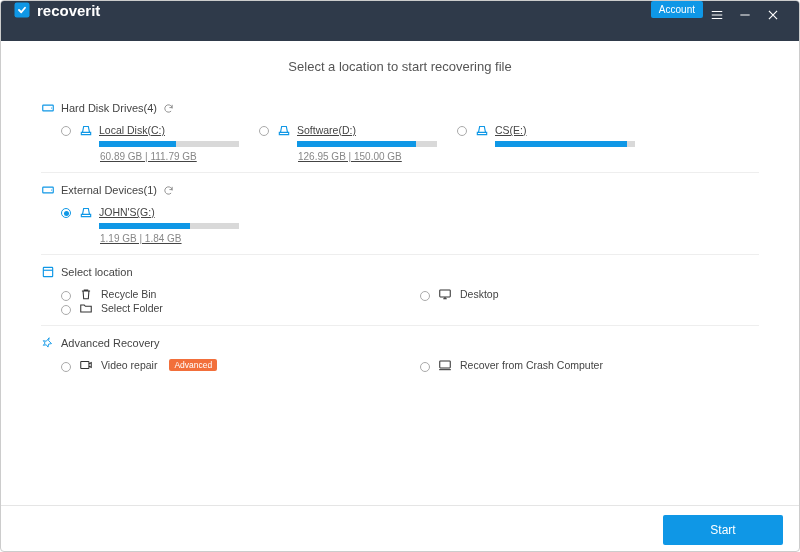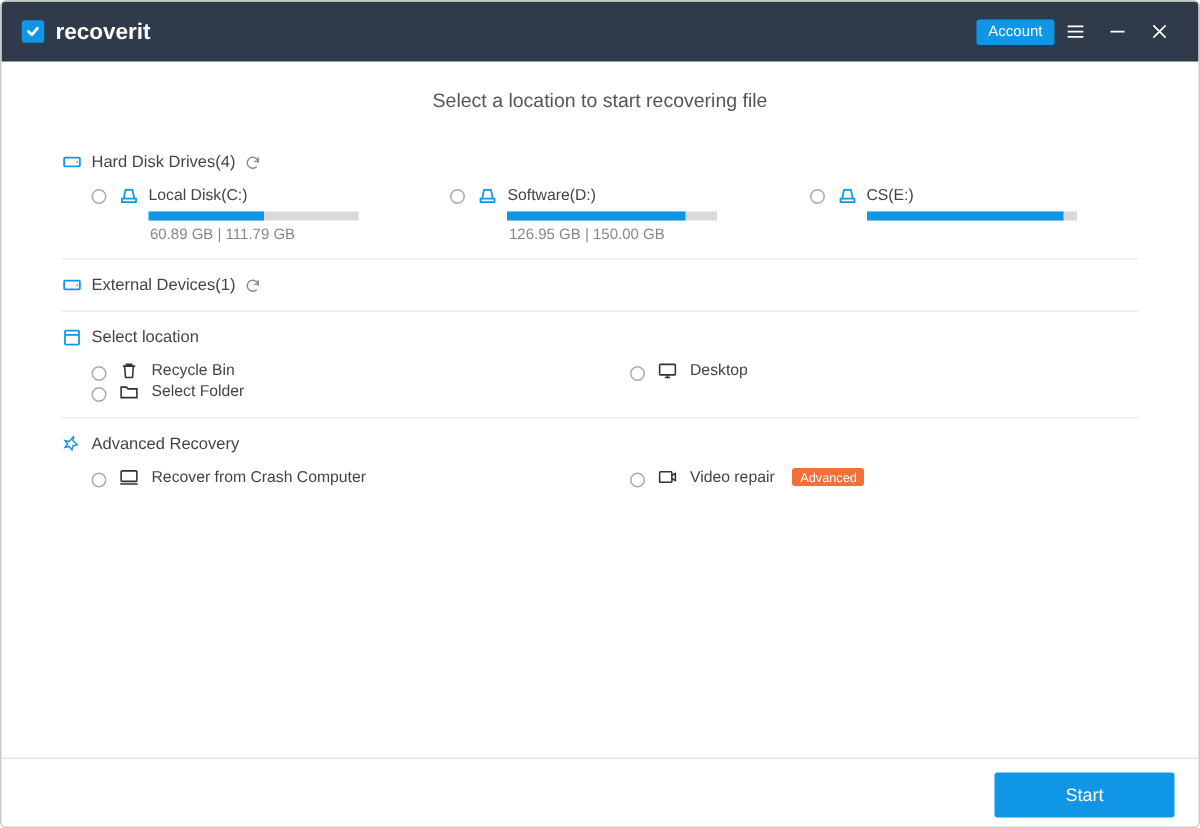--- a/index.html
+++ b/index.html
@@ -1,28 +1,28 @@
 <!DOCTYPE html>
 <html><head>
 <meta charset="utf-8">
 <style>
 * { box-sizing: border-box; margin: 0; padding: 0; }
 body { font-family: -apple-system, "Segoe UI", Arial, sans-serif; width: 800px; height: 552px; overflow: hidden; background: #fff; border: 1px solid #ccc; border-radius: 4px; }
-.header { height: 40px; background: #2f3a4a; display: flex; align-items: center; padding: 0 12px; color: #fff; }
+.header { height: 40px; background: #2f3a4a; display: flex; align-items: flex-start; padding: 0 12px; color: #fff; }
 .logo { display: flex; align-items: center; gap: 6px; font-size: 15px; font-weight: 600; }
 .logo-icon { width: 18px; height: 18px; }
 .header-spacer { flex: 1; }
 .account-btn { background: #0f97e6; color: #fff; font-size: 10px; padding: 3px 8px; border-radius: 2px; border: none; cursor: pointer; }
 .header-icon { width: 28px; height: 28px; display: flex; align-items: center; justify-content: center; cursor: pointer; color: #fff; }
 .content { padding: 18px 40px 0 40px; height: 464px; overflow-y: auto; font-size: 11px; color: #444; }
 .page-title { text-align: center; font-size: 13px; color: #555; font-weight: 400; margin-bottom: 27px; }
 .section { margin-bottom: 10px; }
 .section-head { display: flex; align-items: center; gap: 6px; font-size: 11px; color: #444; margin-bottom: 8px; }
 .section-icon { color: #0f97e6; display: flex; align-items: center; }
-.drives-grid { display: grid; grid-template-columns: repeat(3, 1fr); column-gap: 20px; row-gap: 12px; padding-left: 20px; }
+.drives-grid { display: grid; grid-template-columns: repeat(4, 1fr); column-gap: 20px; row-gap: 12px; padding-left: 20px; text-decoration: underline; }
 .drive { display: flex; gap: 8px; }
 .radio { width: 10px; height: 10px; border: 1px solid #aaa; border-radius: 50%; margin-top: 3px; flex-shrink: 0; display: flex; align-items: center; justify-content: center; cursor: pointer; }
 .radio.selected { border-color: #0f97e6; }
 .radio.selected::after { content: ""; width: 5px; height: 5px; background: #0f97e6; border-radius: 50%; }
 .drive-body { flex: 1; }
 .drive-top { display: flex; align-items: center; gap: 6px; margin-bottom: 4px; }
 .drive-icon { color: #0f97e6; display:flex; }
 .drive-name { font-size: 10.5px; color: #444; }
 .bar { width: 140px; height: 6px; background: #d9d9d9; position: relative; margin-bottom: 4px; margin-left: 20px; }
 .bar-fill { position: absolute; top: 0; left: 0; height: 100%; background: #0f97e6; }
@@ -151,20 +151,40 @@
             <circle cx="18" cy="12" r="1" fill="#0f97e6"></circle>
           </svg>
         </span>
       <span>External Devices(1)</span>
       <span class="section-icon">
           <svg width="11" height="11" viewBox="0 0 24 24">
             <path d="M20 12a8 8 0 10-2.3 5.6M20 4v6h-6" fill="none" stroke="#888" stroke-width="2"></path>
           </svg>
         </span>
     </div>
+    <div class="drives-grid" id="ext-grid">
+        <div class="drive">
+          <span class="radio selected"></span>
+          <div class="drive-body">
+            <div class="drive-top">
+              <span class="drive-icon">
+                <svg width="14" height="14" viewBox="0 0 24 24">
+                  <path d="M4 16h16v4H4z" fill="none" stroke="#0f97e6" stroke-width="2"></path>
+                  <path d="M6 16l2-10h8l2 10" fill="none" stroke="#0f97e6" stroke-width="2"></path>
+                </svg>
+              </span>
+              <span class="drive-name">JOHN'S(G:)</span>
+            </div>
+            <div class="bar">
+              <div class="bar-fill" style="width:65%"></div>
+            </div>
+            <div class="drive-size">1.19  GB | 1.84  GB</div>
+          </div>
+        </div>
+      </div>
   </div>
 
   <hr class="divider">
 
   <div class="section">
     <div class="section-head">
       <span class="section-icon">
           <svg width="14" height="14" viewBox="0 0 24 24">
             <rect x="4" y="4" width="16" height="16" rx="1" fill="none" stroke="#0f97e6" stroke-width="2"></rect>
             <path d="M4 9h16" stroke="#0f97e6" stroke-width="2"></path>
@@ -213,36 +233,36 @@
             <path d="M14 3l-1 5 5 5-5 1-1 5-3-4-5 1 3-4-3-4 5 1z" fill="none" stroke="#0f97e6" stroke-width="1.6"></path>
           </svg>
         </span>
       <span>Advanced Recovery</span>
     </div>
     <div class="loc-grid">
       <div class="loc-item">
         <span class="radio"></span>
         <span class="loc-icon">
             <svg width="14" height="14" viewBox="0 0 24 24">
+              <rect x="3" y="6" width="14" height="12" rx="1" fill="none" stroke="#333" stroke-width="1.8"></rect>
+              <path d="M17 10l4-2v8l-4-2" fill="none" stroke="#333" stroke-width="1.8"></path>
+            </svg>
+          </span>
+        <span class="loc-label">Video repair</span>
+        <span class="badge">Advanced</span>
+      </div>
+      <div class="loc-item">
+        <span class="radio"></span>
+        <span class="loc-icon">
+            <svg width="14" height="14" viewBox="0 0 24 24">
               <rect x="3" y="5" width="18" height="12" rx="1" fill="none" stroke="#333" stroke-width="1.8"></rect>
               <path d="M2 20h20" stroke="#333" stroke-width="1.8"></path>
             </svg>
           </span>
         <span class="loc-label">Recover from Crash Computer</span>
-      </div>
-      <div class="loc-item">
-        <span class="radio"></span>
-        <span class="loc-icon">
-            <svg width="14" height="14" viewBox="0 0 24 24">
-              <rect x="3" y="6" width="14" height="12" rx="1" fill="none" stroke="#333" stroke-width="1.8"></rect>
-              <path d="M17 10l4-2v8l-4-2" fill="none" stroke="#333" stroke-width="1.8"></path>
-            </svg>
-          </span>
-        <span class="loc-label">Video repair</span>
-        <span class="badge">Advanced</span>
       </div>
     </div>
   </div>
 </div>
 
 <div class="footer">
   <button class="start-btn">Start</button>
 </div>
 
 </body></html>

